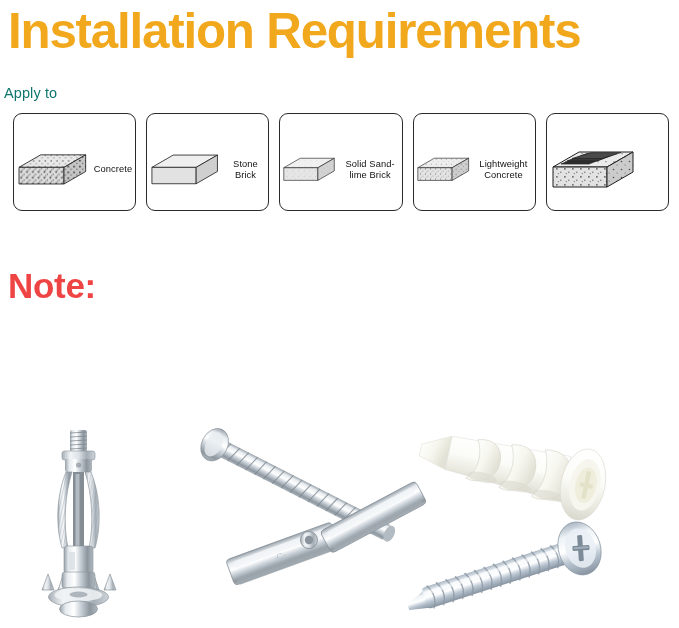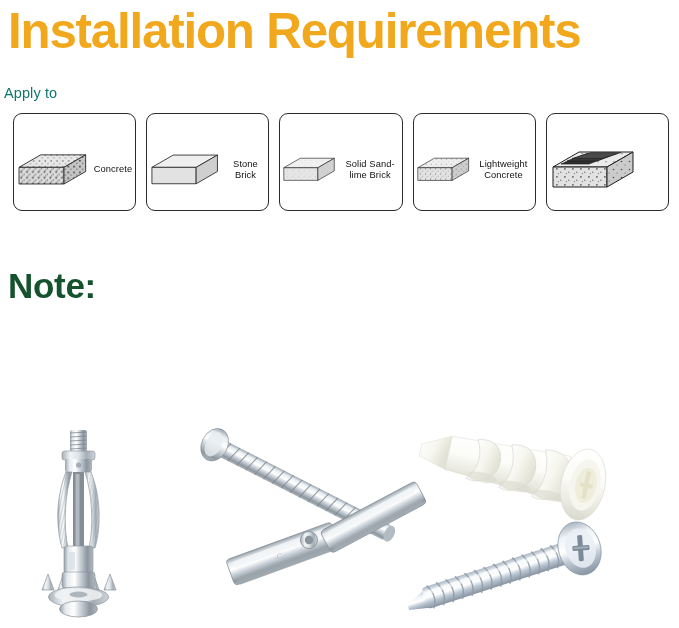--- a/index.html
+++ b/index.html
@@ -89,21 +89,21 @@
   }
 
   
   .note-heading {
     position: absolute;
     left: 8px;
     top: 265px;
     font-size: 35px;
     line-height: 42px;
     font-weight: 700;
-    color: #14532d;
+    color: #ef4444;
     letter-spacing: -0.3px;
   }
 
   
   .note-body {
     position: absolute;
     left: 9px;
     top: 332px;
     width: 664px;
     font-size: 19.4px;

